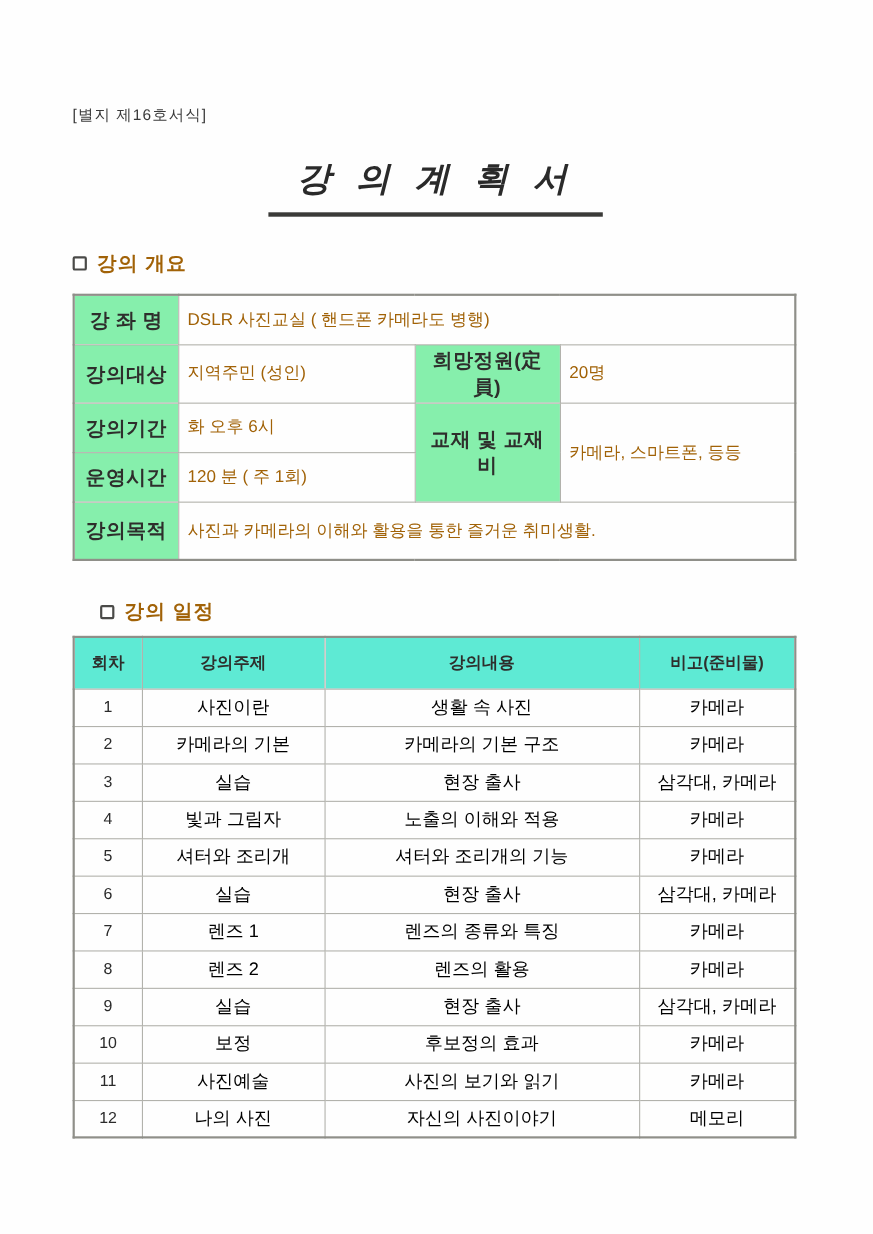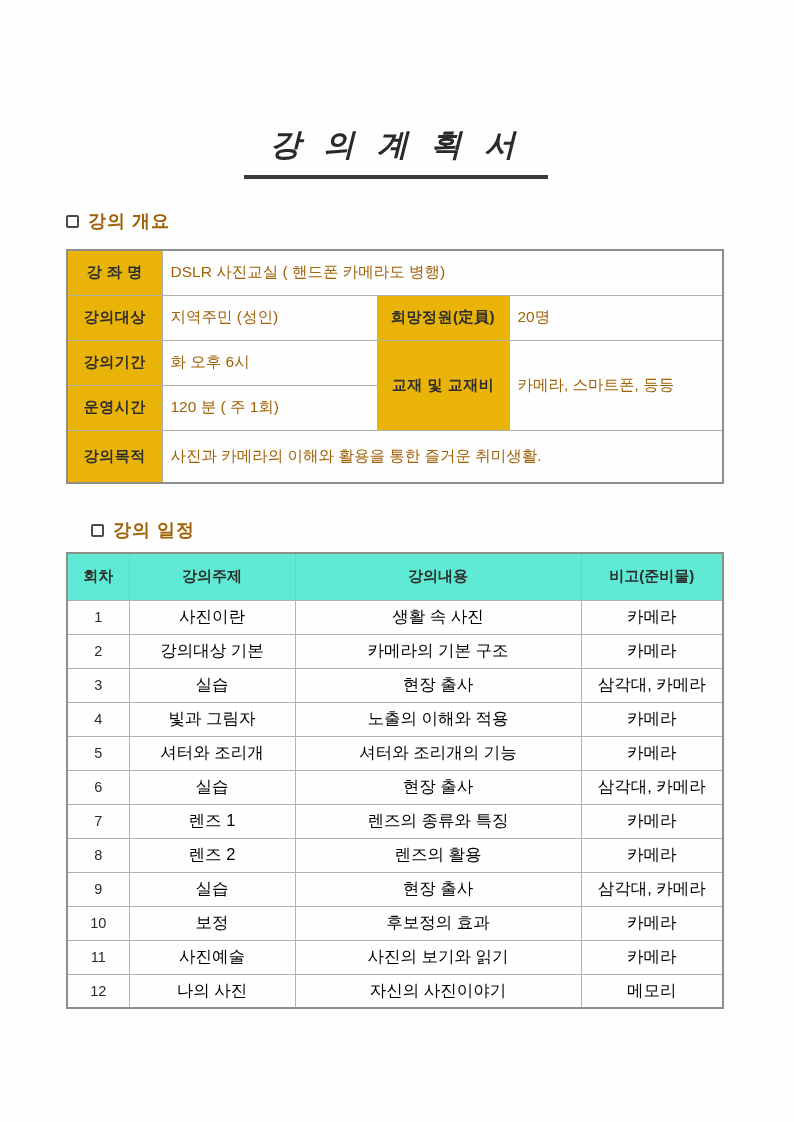--- a/index.html
+++ b/index.html
@@ -23,42 +23,43 @@
     display: flex; align-items: center; letter-spacing: 1px; text-align: center;
   }
   .checkbox-glyph {
     display: inline-block; width: 13px; height: 13px;
     border: 2px solid #4a4a48; border-radius: 2px; margin-right: 9px; background: #fff;
   }
   table { border-collapse: collapse; table-layout: fixed; width: 656px; margin-top: 10px; }
   .tbl { border: 2px solid #8f8f89; }
   .tbl td, .tbl th { border: 1px solid #b2b2ac; padding: 2px 8px; overflow: hidden; }
   .label-cell {
-    background: #eab308; font-weight: bold; text-align: center;
-    font-size: 15px; color: #2e2e2c; letter-spacing: 0.5px;
+    background: #86efac; font-weight: bold; text-align: center;
+    font-size: 18px; color: #2e2e2c; letter-spacing: 0.5px;
   }
   .value-cell { font-size: 15.5px; text-align: left; padding-left: 11px; color: #a16207; }
   .overview-tbl { margin-top: 16px; }
   .overview-tbl tr.r { height: 45px; }
   .overview-tbl tr.r-tall { height: 53px; }
   .sched-tbl thead tr { height: 47px; }
   .sched-tbl thead th {
     background: #5eead4; font-size: 15px; font-weight: bold; color: #2e2e2c; text-align: center;
   }
   .sched-tbl tbody tr { height: 34px; }
   .sched-tbl tbody td { text-align: center; font-size: 16.5px; color: #000000; white-space: nowrap; }
   .sched-tbl tbody td.col-num { font-size: 14.5px; color: #2a2a2a; }
   .sched-heading { margin-top: 34px; padding-left: 25px; }
 </style>
 </head>
 <body>
 
 <div class="page">
   <div class="content">
 
+    <div class="form-note">[별지 제16호서식]</div>
 
     <div class="title-wrap">
       <span class="page-title">강 의 계 획 서</span>
     </div>
 
     <div class="section-heading">
       <span class="checkbox-glyph"></span>
       <span>강의 개요</span>
     </div>
 
@@ -119,21 +120,21 @@
       </thead>
       <tbody>
           <tr>
             <td class="col-num">1</td>
             <td>사진이란</td>
             <td>생활 속 사진</td>
             <td>카메라</td>
           </tr>
           <tr>
             <td class="col-num">2</td>
-            <td>강의대상 기본</td>
+            <td>카메라의 기본</td>
             <td>카메라의 기본 구조</td>
             <td>카메라</td>
           </tr>
           <tr>
             <td class="col-num">3</td>
             <td>실습</td>
             <td>현장 출사</td>
             <td>삼각대, 카메라</td>
           </tr>
           <tr>

